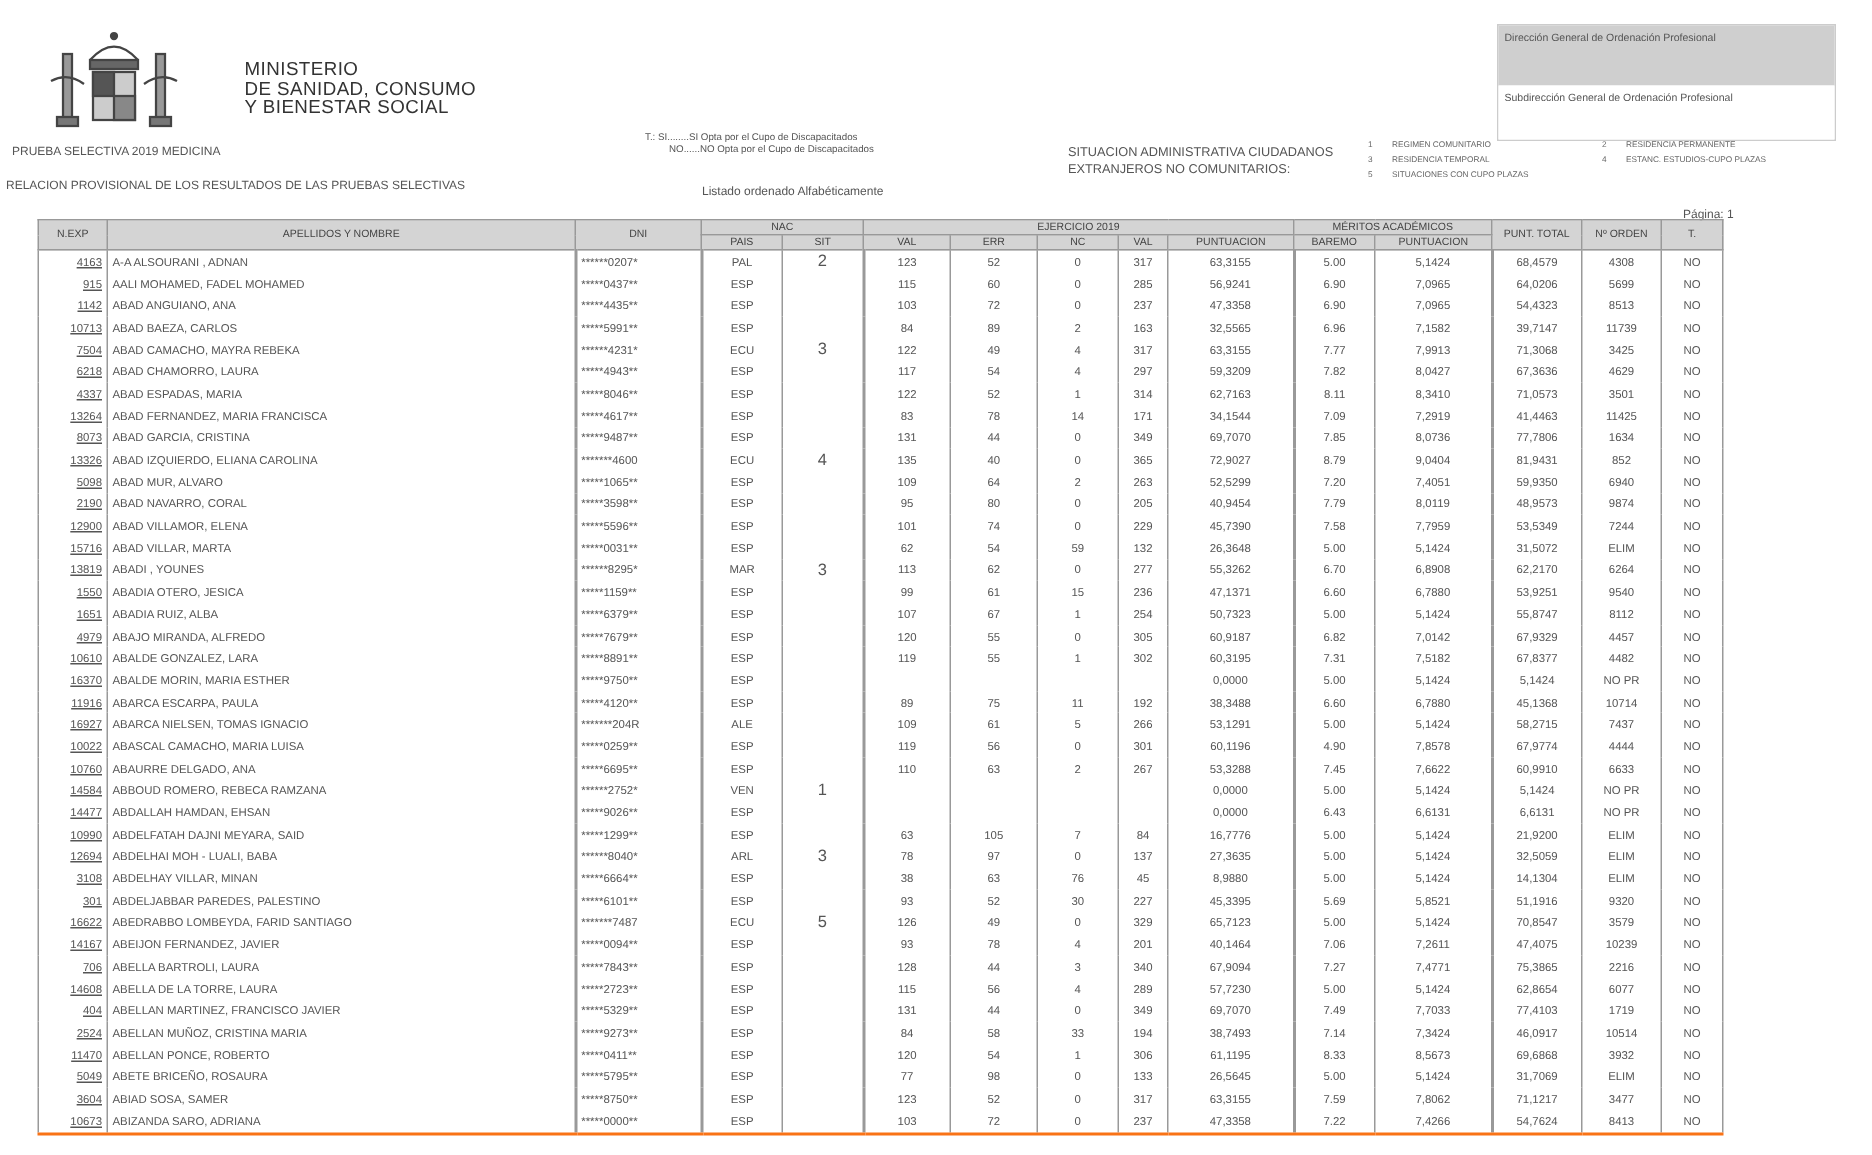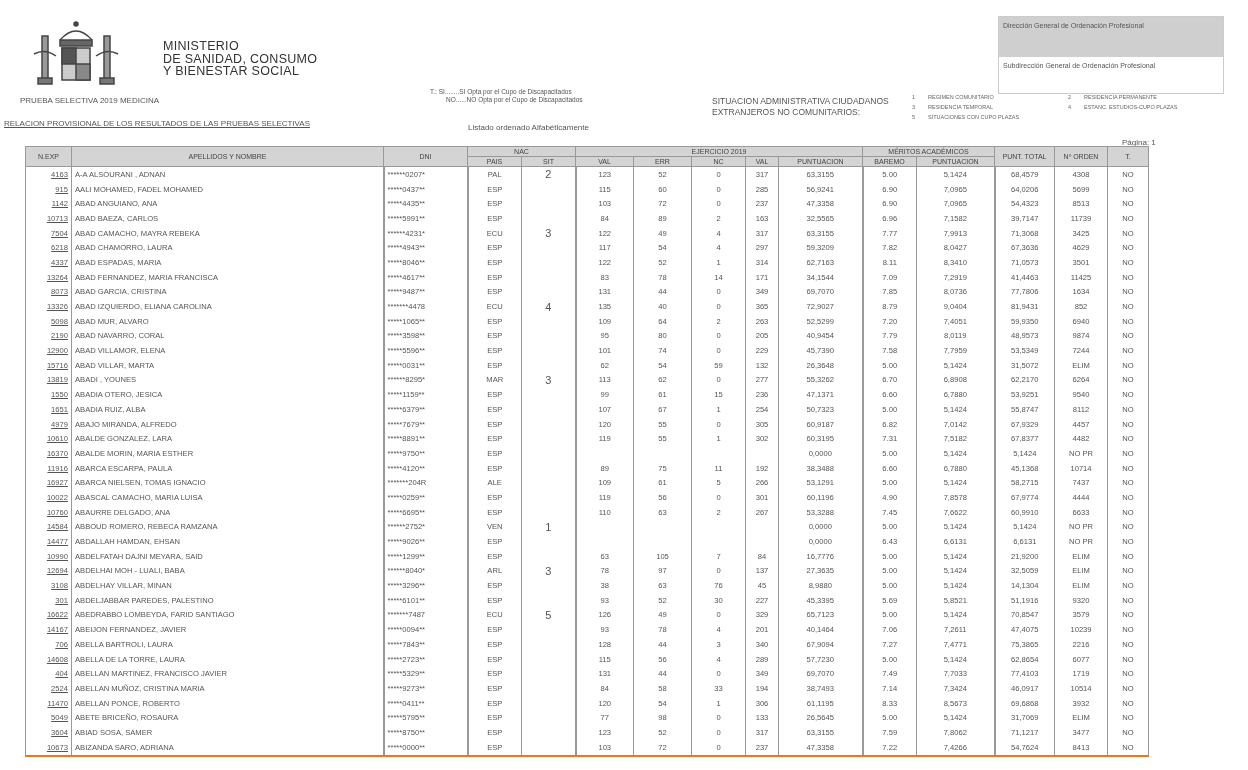--- a/index.html
+++ b/index.html
@@ -1,21 +1,21 @@
 <!DOCTYPE html>
 <html><head>
 <meta charset="utf-8">
 <style>
   html,body{margin:0;padding:0;background:#fff;}
   body{width:1248px;height:770px;position:relative;overflow:hidden;font-family:"Liberation Sans",sans-serif;color:#444;}
   .logo{position:absolute;left:30px;top:18px;width:92px;height:70px;}
   .ministry{position:absolute;left:128px;top:40px;font-size:12.5px;line-height:12.5px;color:#333;letter-spacing:0.3px;margin-left:35px;}
   .ministry div{white-space:nowrap;}
-  .sub1{position:absolute;left:20px;top:96px;font-size:8px;color:#555;}
-  .sub2{position:absolute;left:4px;top:118px;font-size:8px;color:#555;width:380px;line-height:11px;text-decoration:underline;}
+  .sub1{position:absolute;left:8px;top:96px;font-size:8px;color:#555;}
+  .sub2{position:absolute;left:4px;top:118px;font-size:8px;color:#555;width:380px;line-height:11px;}
   .legend-t{position:absolute;left:430px;top:88px;font-size:6.5px;color:#555;line-height:8px;}
   .legend-t div{white-space:nowrap;}
   .sit-title{position:absolute;left:676px;top:96px;font-size:8.5px;color:#555;line-height:11px;width:230px;margin-left:36px;}
   .sit-codes{position:absolute;left:912px;top:94px;font-size:5.5px;color:#666;display:grid;grid-template-columns:16px 140px 16px 150px;row-gap:4px;}
   .boxes{position:absolute;left:998px;top:16px;width:224px;height:76px;border:1px solid #ccc;}
   .box1{background:#cfcfcf;height:40px;font-size:7px;padding:5px 4px;box-sizing:border-box;color:#555;}
   .box2{background:#fff;height:36px;font-size:7px;padding:5px 4px;box-sizing:border-box;color:#555;}
   .listado{position:absolute;left:468px;top:123px;font-size:8px;color:#555;}
   .pagina{position:absolute;left:1122px;top:138px;font-size:8px;color:#555;}
   table{position:absolute;left:25px;top:146px;border-collapse:collapse;font-size:7.6px;table-layout:fixed;}
@@ -275,21 +275,21 @@
         <td class="c">69,7070</td>
         <td class="c thick">7.85</td>
         <td class="c">8,0736</td>
         <td class="c thick">77,7806</td>
         <td class="c">1634</td>
         <td class="c">NO</td>
       </tr>
       <tr>
         <td class="r">13326</td>
         <td>ABAD IZQUIERDO, ELIANA CAROLINA</td>
-        <td class="thick">*******4478</td>
+        <td class="thick">*******4600</td>
         <td class="c thick">ECU</td>
         <td class="st">4</td>
         <td class="c thick">135</td>
         <td class="c">40</td>
         <td class="c">0</td>
         <td class="c">365</td>
         <td class="c">72,9027</td>
         <td class="c thick">8.79</td>
         <td class="c">9,0404</td>
         <td class="c thick">81,9431</td>
@@ -598,21 +598,21 @@
         <td class="c">27,3635</td>
         <td class="c thick">5.00</td>
         <td class="c">5,1424</td>
         <td class="c thick">32,5059</td>
         <td class="c">ELIM</td>
         <td class="c">NO</td>
       </tr>
       <tr>
         <td class="r">3108</td>
         <td>ABDELHAY VILLAR, MINAN</td>
-        <td class="thick">*****3296**</td>
+        <td class="thick">*****6664**</td>
         <td class="c thick">ESP</td>
         <td class="st"></td>
         <td class="c thick">38</td>
         <td class="c">63</td>
         <td class="c">76</td>
         <td class="c">45</td>
         <td class="c">8,9880</td>
         <td class="c thick">5.00</td>
         <td class="c">5,1424</td>
         <td class="c thick">14,1304</td>

